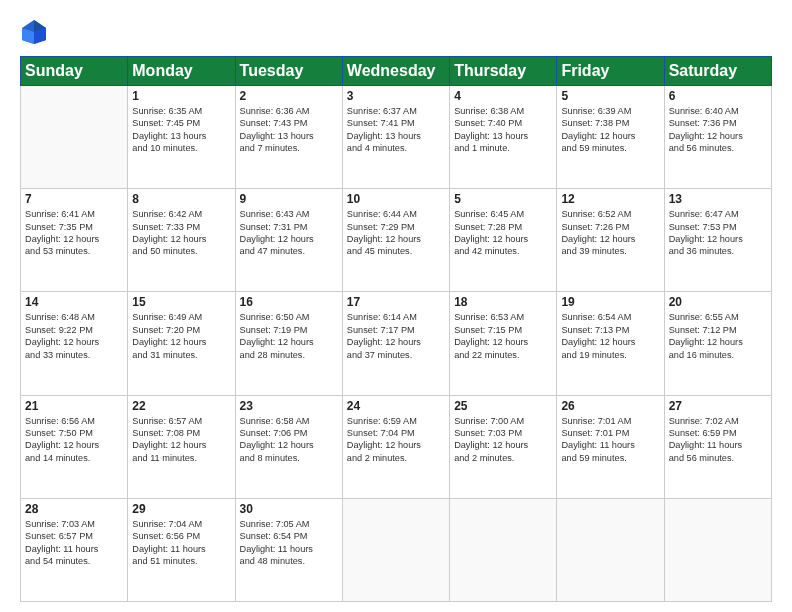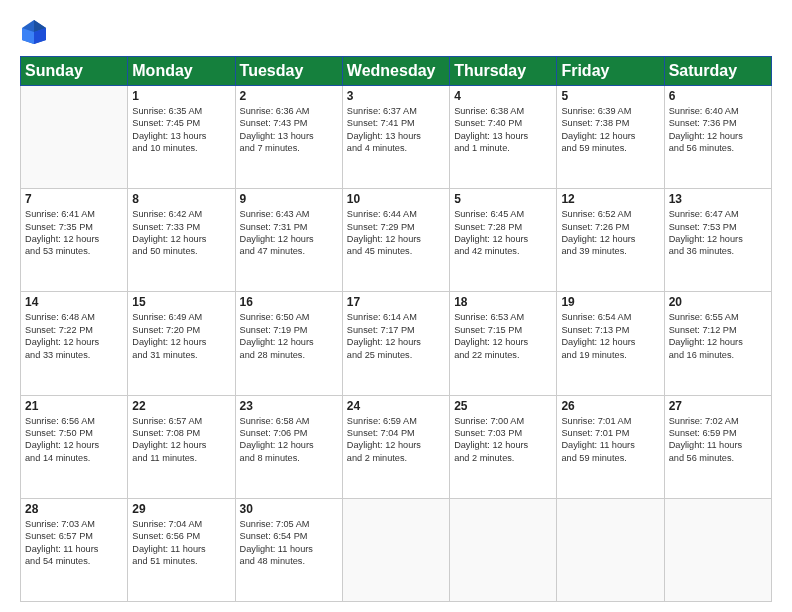--- a/index.html
+++ b/index.html
@@ -224,21 +224,21 @@
             <span class="cell-line">Sunrise: 6:47 AM</span>
             <span class="cell-line">Sunset: 7:53 PM</span>
             <span class="cell-line">Daylight: 12 hours</span>
             <span class="cell-line">and 36 minutes.</span>
           </td>
         </tr>
         <tr>
           <td>
             <span class="day-number">14</span>
             <span class="cell-line">Sunrise: 6:48 AM</span>
-            <span class="cell-line">Sunset: 7:22 PM</span>
+            <span class="cell-line">Sunset: 9:22 PM</span>
             <span class="cell-line">Daylight: 12 hours</span>
             <span class="cell-line">and 33 minutes.</span>
           </td>
           <td>
             <span class="day-number">15</span>
             <span class="cell-line">Sunrise: 6:49 AM</span>
             <span class="cell-line">Sunset: 7:20 PM</span>
             <span class="cell-line">Daylight: 12 hours</span>
             <span class="cell-line">and 31 minutes.</span>
           </td>
@@ -247,21 +247,21 @@
             <span class="cell-line">Sunrise: 6:50 AM</span>
             <span class="cell-line">Sunset: 7:19 PM</span>
             <span class="cell-line">Daylight: 12 hours</span>
             <span class="cell-line">and 28 minutes.</span>
           </td>
           <td>
             <span class="day-number">17</span>
             <span class="cell-line">Sunrise: 6:14 AM</span>
             <span class="cell-line">Sunset: 7:17 PM</span>
             <span class="cell-line">Daylight: 12 hours</span>
-            <span class="cell-line">and 25 minutes.</span>
+            <span class="cell-line">and 37 minutes.</span>
           </td>
           <td>
             <span class="day-number">18</span>
             <span class="cell-line">Sunrise: 6:53 AM</span>
             <span class="cell-line">Sunset: 7:15 PM</span>
             <span class="cell-line">Daylight: 12 hours</span>
             <span class="cell-line">and 22 minutes.</span>
           </td>
           <td>
             <span class="day-number">19</span>

